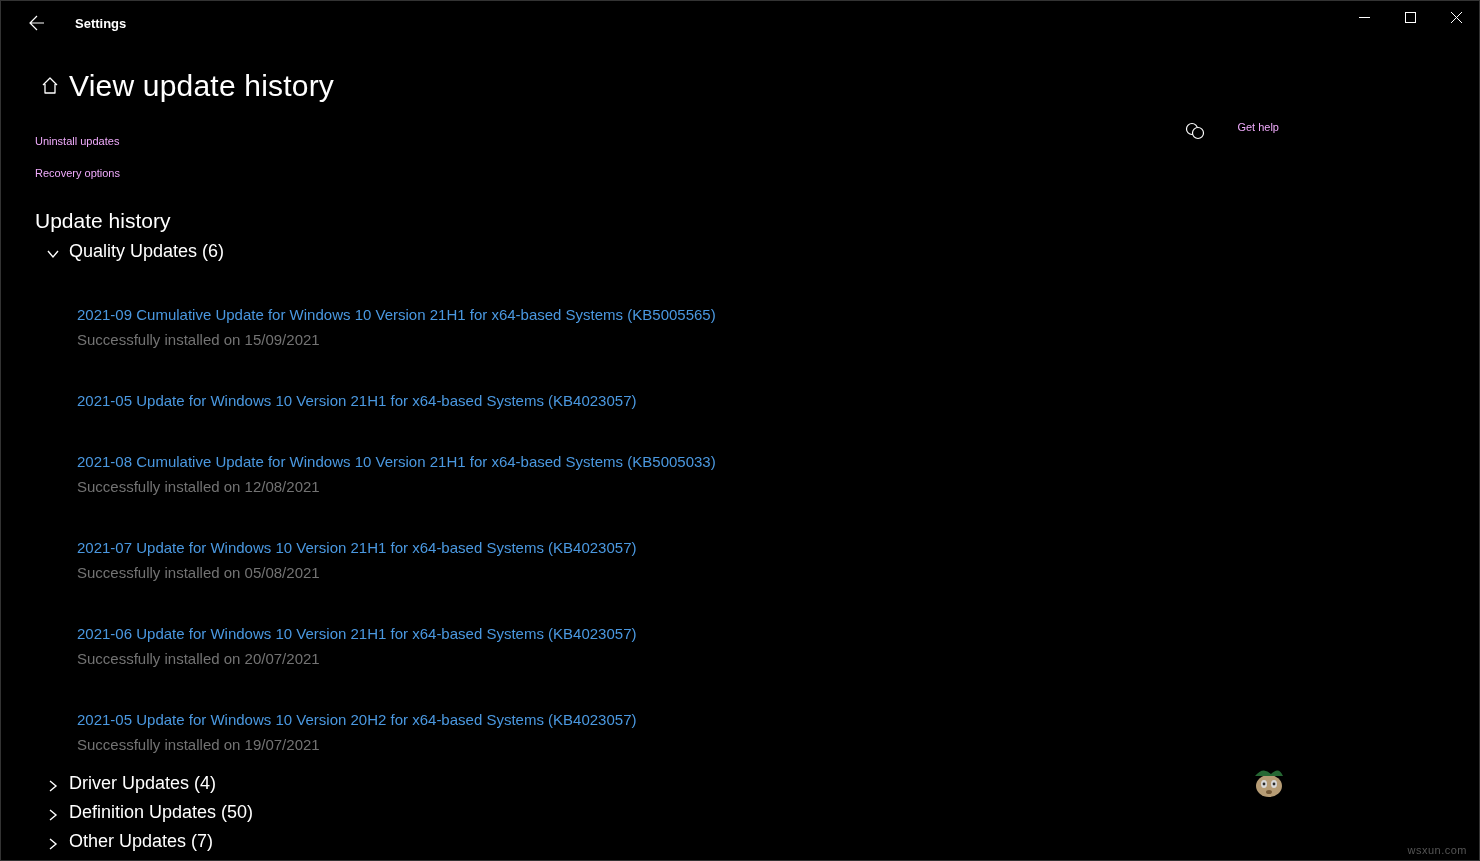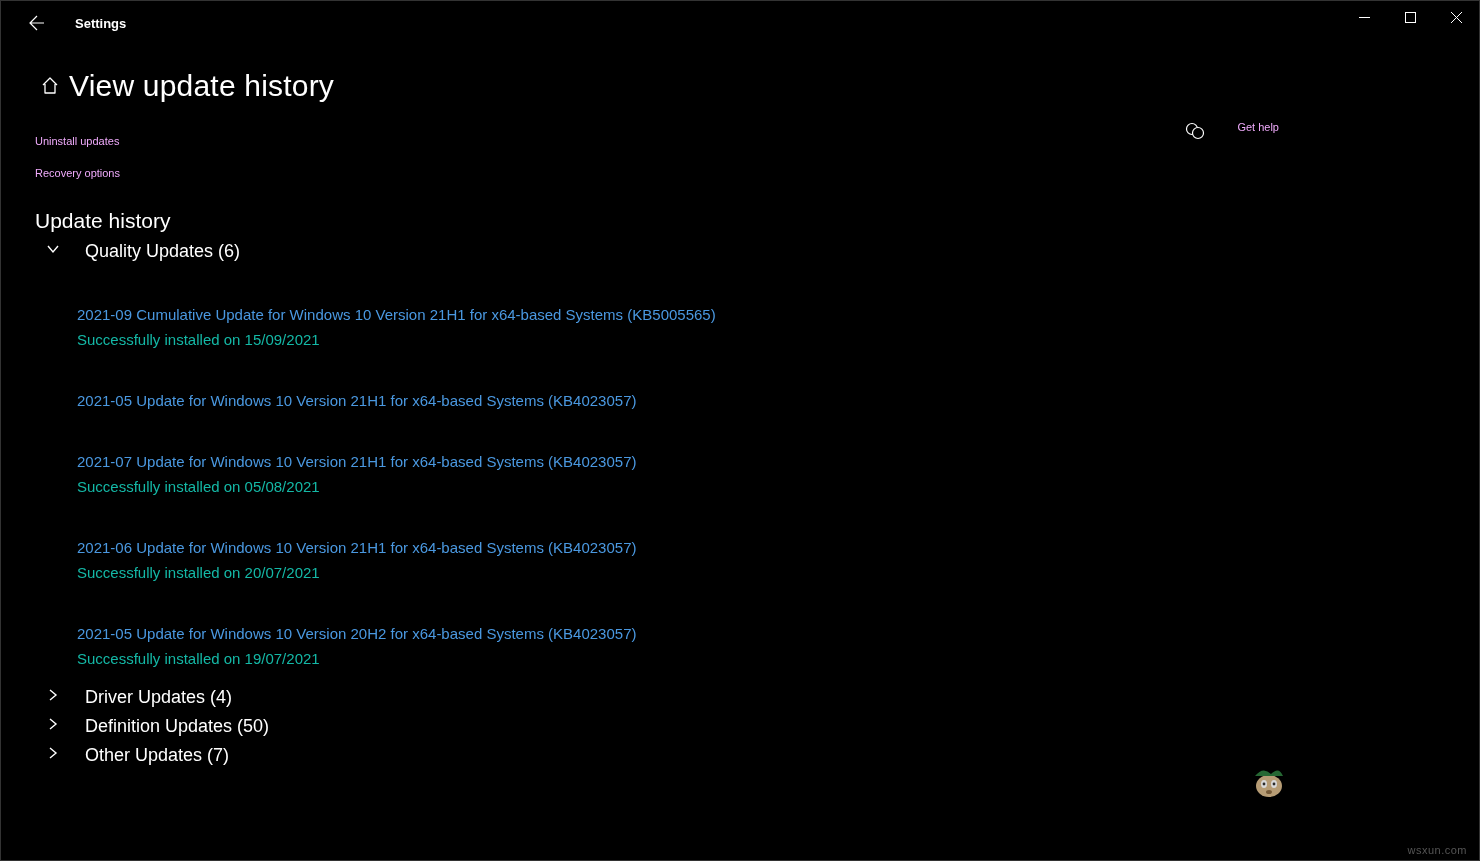--- a/index.html
+++ b/index.html
@@ -92,22 +92,22 @@
     }
     .link-row { margin-bottom: 14px; }
     .section-title {
       font-size: 21px;
       font-weight: 400;
       margin-top: 28px;
       margin-bottom: 4px;
     }
     .group-row {
       display: flex;
-      align-items: flex-start;
-      gap: 24px;
+      align-items: flex-end;
+      gap: 8px;
       font-size: 18px;
       font-weight: 400;
       margin: 8px 0 8px 10px;
       cursor: pointer;
     }
     .chev {
       width: 16px;
       height: 16px;
       display: flex;
       align-items: center;
@@ -119,21 +119,21 @@
     .update-item {
       margin: 12px 0 20px 0;
     }
     .update-link {
       color: #4a98e0;
       font-size: 15px;
       cursor: pointer;
       margin-top: 44px;
     }
     .update-status {
-      color: #14b8a6;
+      color: #737373;
       font-size: 15px;
       margin-top: 8px;
     }
     .help-icon {
       width: 20px;
       height: 20px;
       display: flex;
       align-items: center;
       justify-content: center;
     }
@@ -211,20 +211,24 @@
 
     <div class="updates-list">
       <div class="update-item">
         <div class="update-link">2021-09 Cumulative Update for Windows 10 Version 21H1 for x64-based Systems (KB5005565)</div>
         <div class="update-status">Successfully installed on 15/09/2021</div>
       </div>
       <div class="update-item">
         <div class="update-link">2021-05 Update for Windows 10 Version 21H1 for x64-based Systems (KB4023057)</div>
       </div>
       <div class="update-item">
+        <div class="update-link">2021-08 Cumulative Update for Windows 10 Version 21H1 for x64-based Systems (KB5005033)</div>
+        <div class="update-status">Successfully installed on 12/08/2021</div>
+      </div>
+      <div class="update-item">
         <div class="update-link">2021-07 Update for Windows 10 Version 21H1 for x64-based Systems (KB4023057)</div>
         <div class="update-status">Successfully installed on 05/08/2021</div>
       </div>
       <div class="update-item">
         <div class="update-link">2021-06 Update for Windows 10 Version 21H1 for x64-based Systems (KB4023057)</div>
         <div class="update-status">Successfully installed on 20/07/2021</div>
       </div>
       <div class="update-item">
         <div class="update-link">2021-05 Update for Windows 10 Version 20H2 for x64-based Systems (KB4023057)</div>
         <div class="update-status">Successfully installed on 19/07/2021</div>

